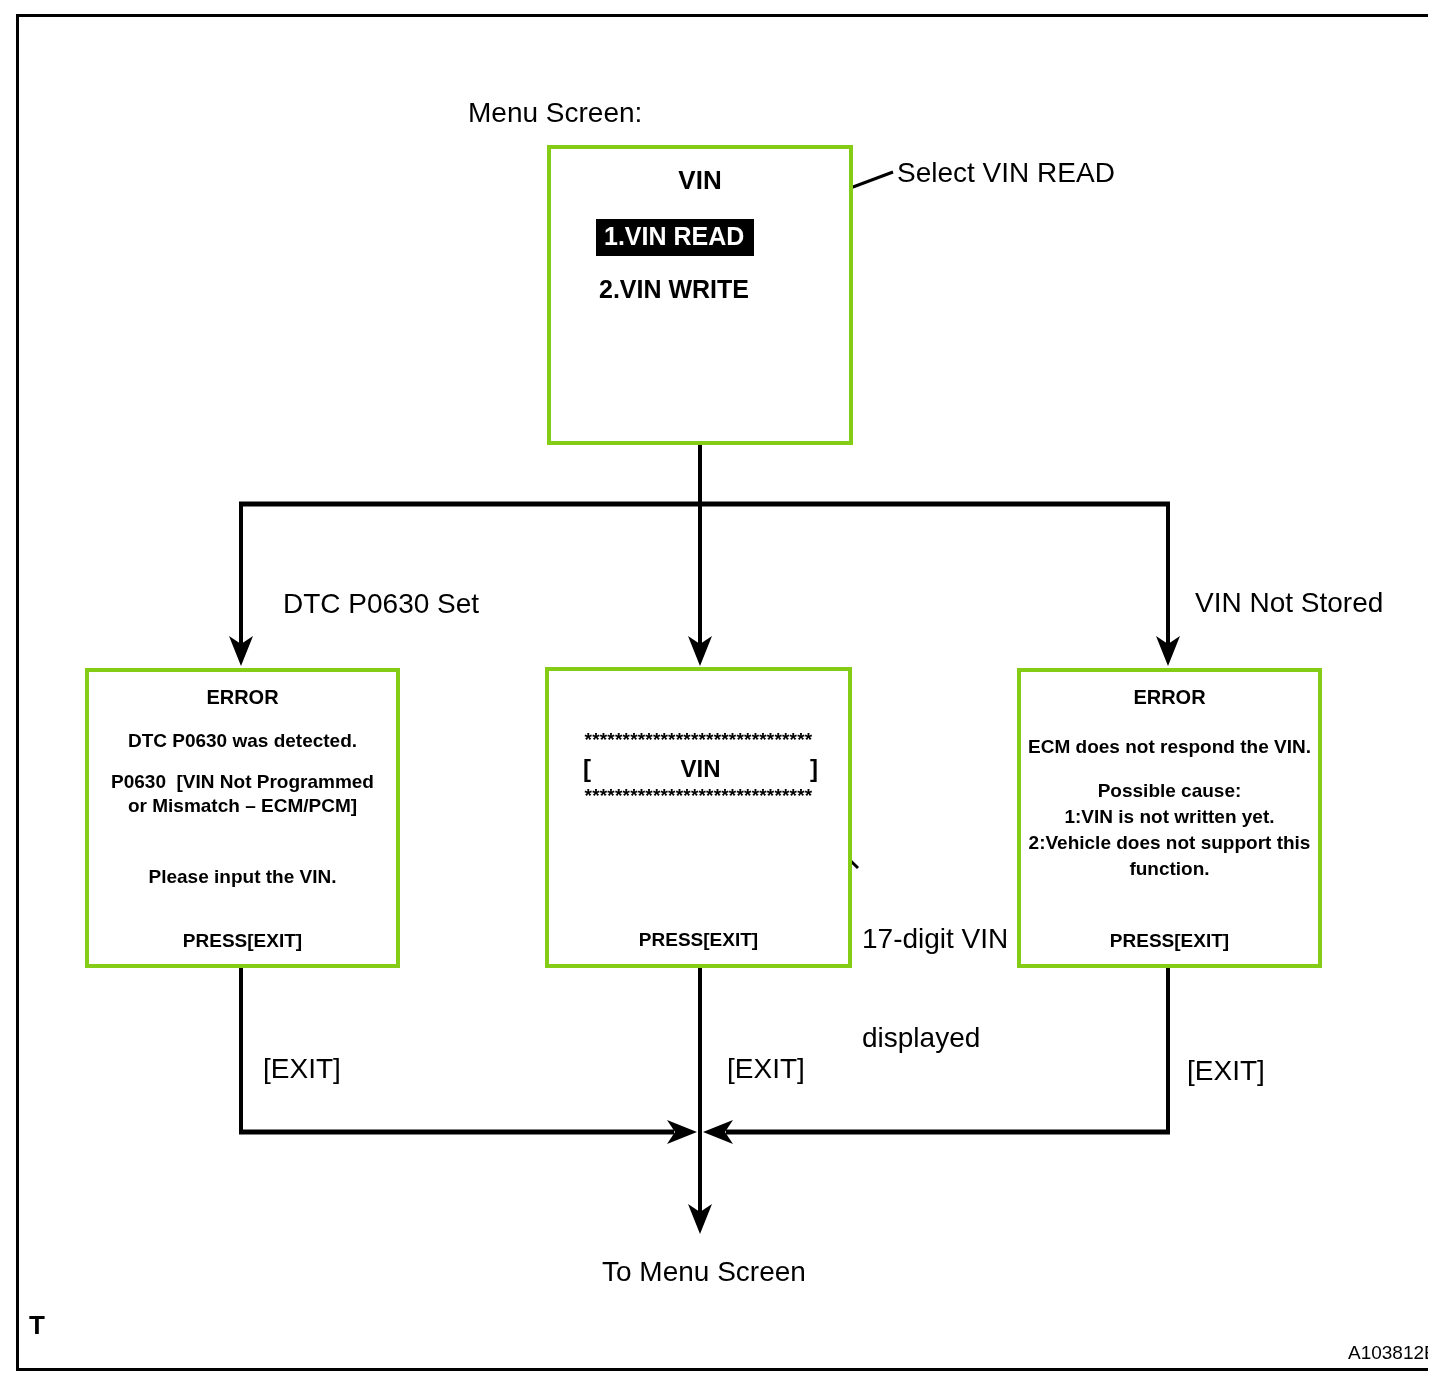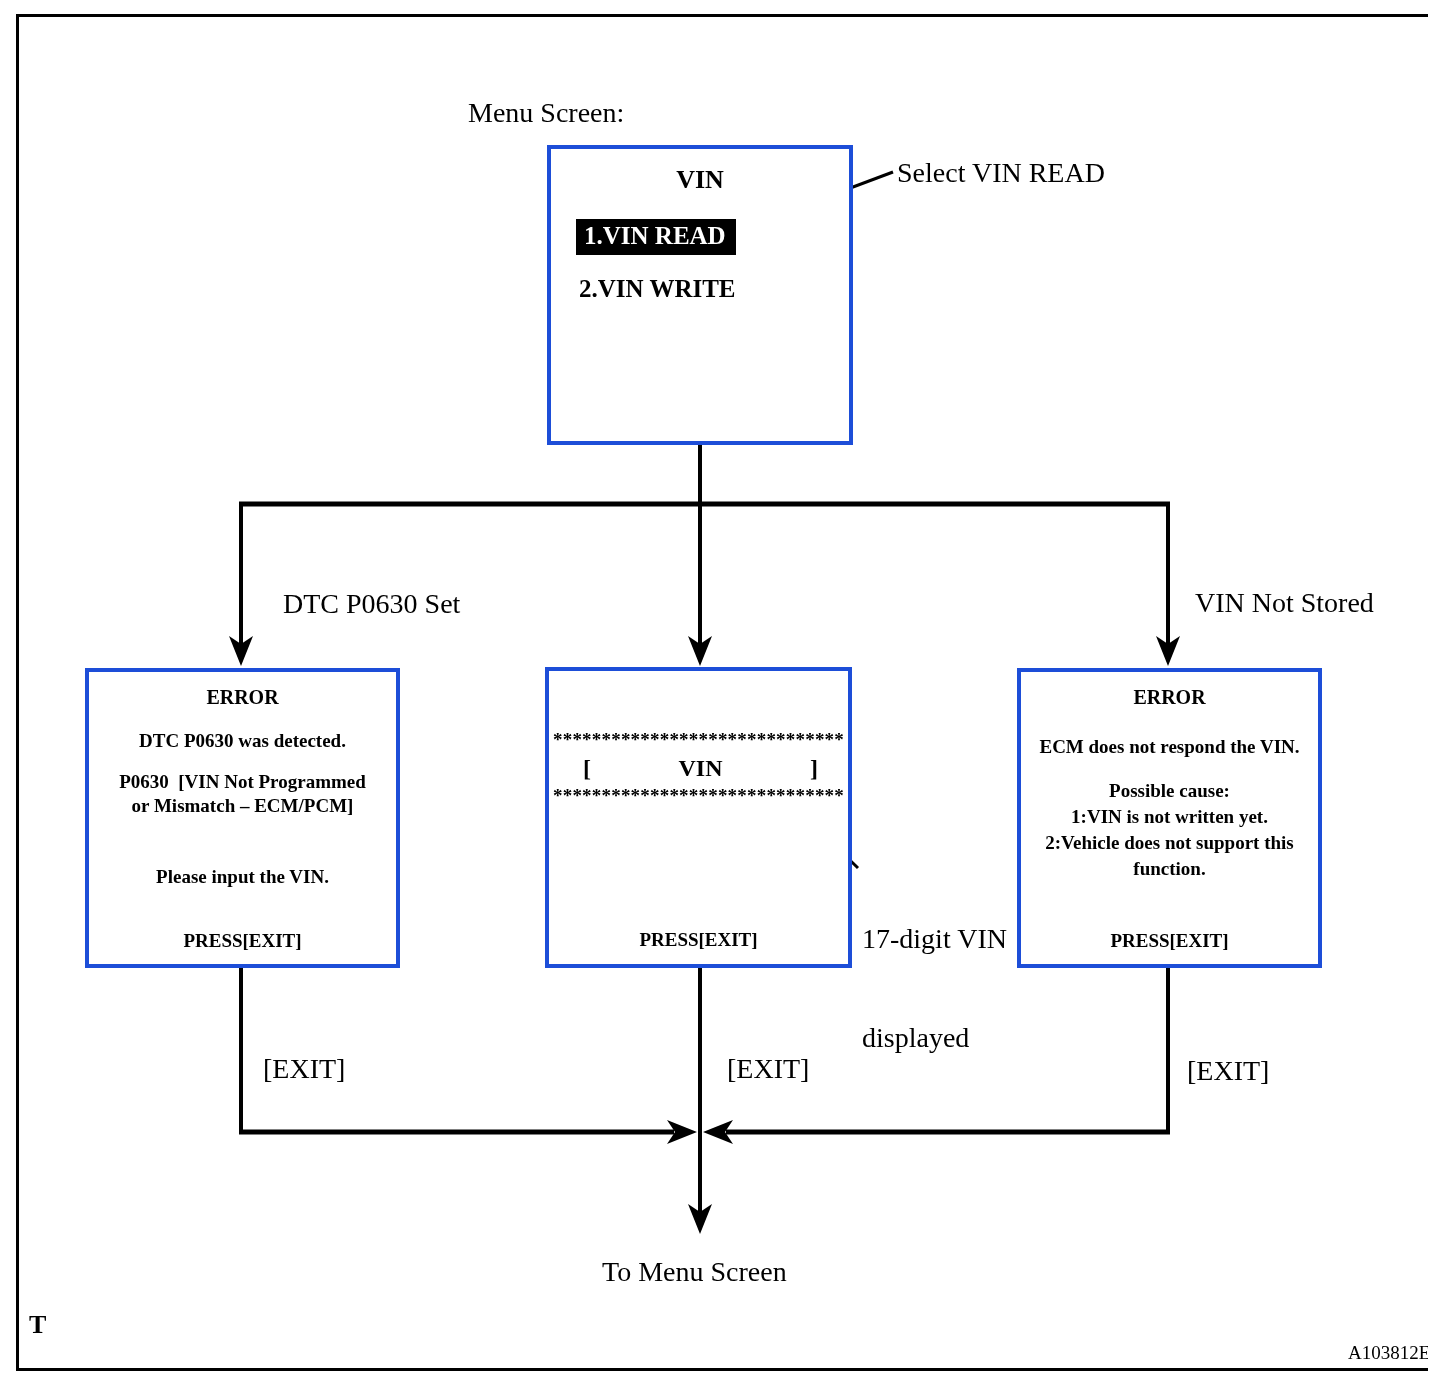--- a/index.html
+++ b/index.html
@@ -1,42 +1,42 @@
 <!DOCTYPE html>
 <html><head>
 <meta charset="utf-8">
 <style>
   html,body{margin:0;padding:0;background:#fff;}
   .canvas{
     position:relative;
     width:1428px;height:1386px;
     background:#fff;
-    font-family:Liberation Serif, serif;
+    font-family:Liberation Sans, sans-serif;
     color:#000;
     overflow:hidden;
   }
   .frame{
     position:absolute;left:16px;top:14px;width:1419px;height:1357px;
     border:3px solid #000;box-sizing:border-box;
   }
   .connectors{position:absolute;left:0;top:0;pointer-events:none;}
   .lbl{position:absolute;font-size:28px;line-height:1.15;white-space:pre;}
   .screen-box{
-    position:absolute;border:4px solid #1d4ed8;background:#fff;box-sizing:border-box;
+    position:absolute;border:4px solid #84cc16;background:#fff;box-sizing:border-box;
   }
   .box-line{
     position:absolute;left:0;right:0;text-align:center;
     font-weight:bold;font-size:19px;white-space:pre;
   }
   .menu-title{
     position:absolute;left:0;right:0;top:16px;text-align:center;
     font-weight:bold;font-size:26px;
   }
   .menu-item{
-    position:absolute;font-weight:bold;font-size:25px;white-space:pre;
+    position:absolute;font-weight:bold;font-size:25px;white-space:pre;margin-left:20px;
   }
   .menu-item.highlighted{
     background:#000;color:#fff;padding:3px 10px 5px 8px;
   }
   .stars{
     position:absolute;left:0;right:0;text-align:center;
     font-weight:bold;font-size:19px;letter-spacing:0.2px;white-space:pre;
   }
   .bracket-row{
     position:absolute;left:34px;right:30px;display:flex;

